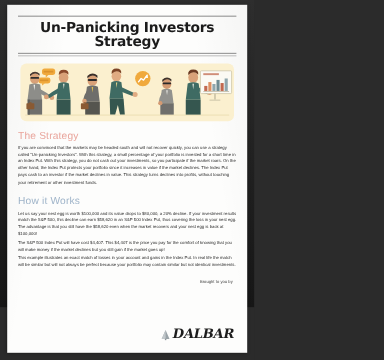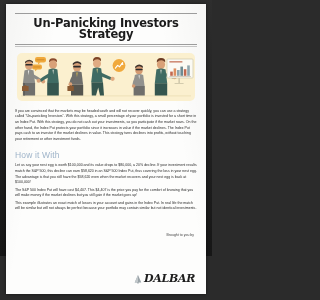--- a/index.html
+++ b/index.html
@@ -236,27 +236,28 @@
             <rect x="168.8" y="16.2" width="2.6" height="6.6" fill="#c2694f"></rect>
             <rect x="172.2" y="12.4" width="2.6" height="10.4" fill="#8fa6ad"></rect>
             <rect x="154.4" y="23" width="21.5" height="0.6" fill="#b9b09a"></rect>
             <rect x="163.4" y="25" width="1.5" height="5" fill="#cfc7aa"></rect>
             <rect x="159.6" y="30" width="9" height="0.9" fill="#cfc7aa"></rect>
           </g>
         </svg>
       </div>
 
       <div class="section">
+        <h2 class="sec-title strategy">The Strategy</h2>
         <div class="body">
           <p>If you are convinced that the markets may be headed south and will not recover quickly, you can use a strategy called "Un-panicking Investors". With this strategy, a small percentage of your portfolio is invested for a short time in an Index Put. With this strategy, you do not cash out your investments, so you participate if the market roars. On the other hand, the Index Put protects your portfolio since it increases in value if the market declines. The Index Put pays cash to an investor if the market declines in value. This strategy turns declines into profits, without touching your retirement or other investment funds.</p>
         </div>
       </div>
 
       <div class="section">
-        <h2 class="sec-title works">How it With</h2>
+        <h2 class="sec-title works">How it Works</h2>
         <div class="body">
           <p>Let us say your nest egg is worth $100,000 and its value drops to $80,000, a 20% decline. If your investment results match the S&amp;P 500, this decline can earn $58,620 in an S&amp;P 500 Index Put, thus covering the loss in your nest egg. The advantage is that you still have the $58,620 even when the market recovers and your nest egg is back at $100,000!</p>
           <p>The S&amp;P 500 Index Put will have cost $4,407. This $4,407 is the price you pay for the comfort of knowing that you will make money if the market declines but you still gain if the market goes up!</p>
           <p>This example illustrates an exact match of losses in your account and gains in the Index Put. In real life the match will be similar but will not always be perfect because your portfolio may contain similar but not identical investments.</p>
         </div>
       </div>
 
     </div>
 
     <div class="footer">

